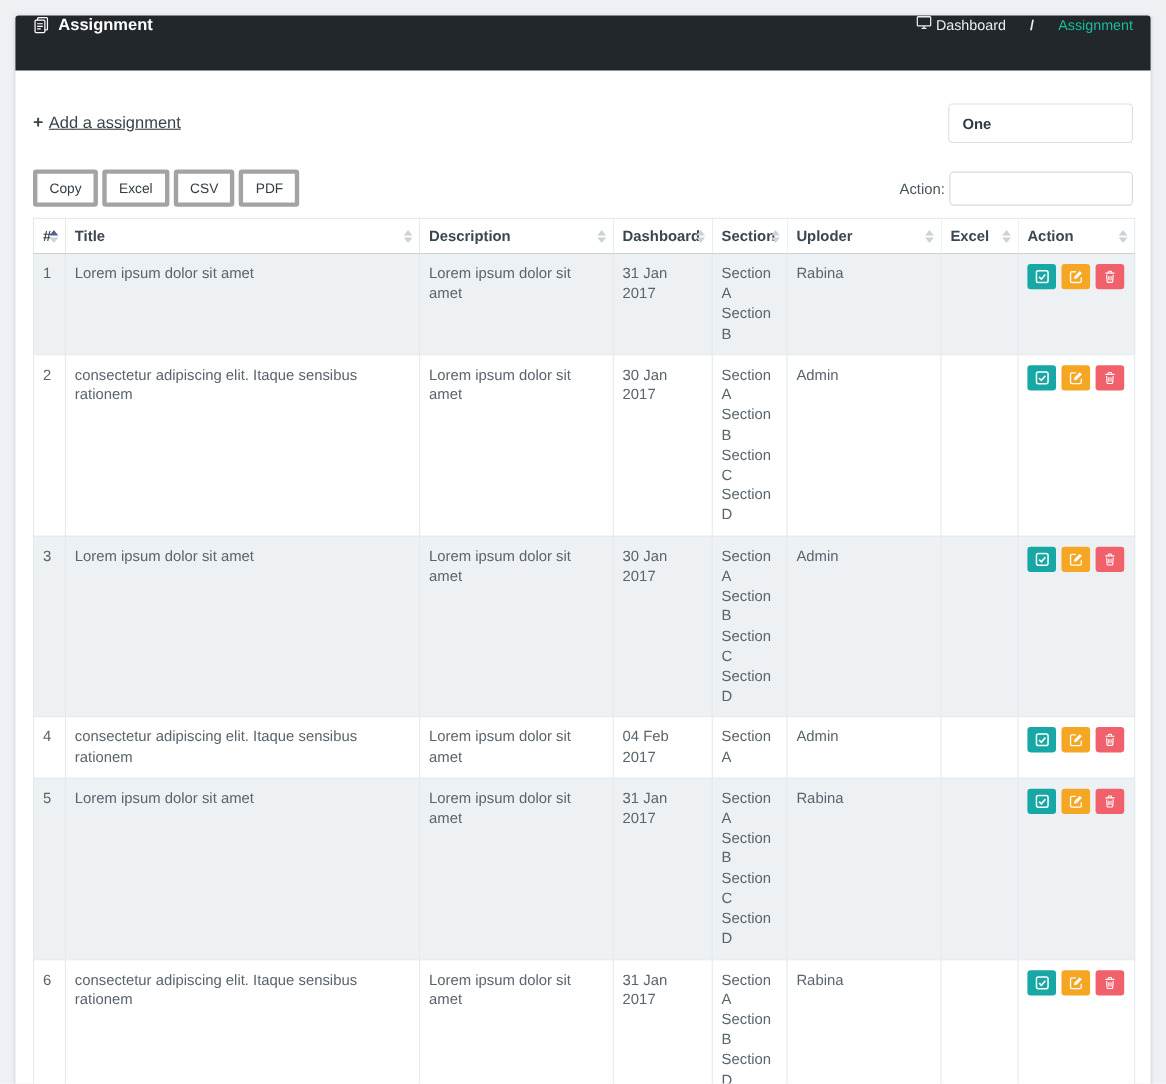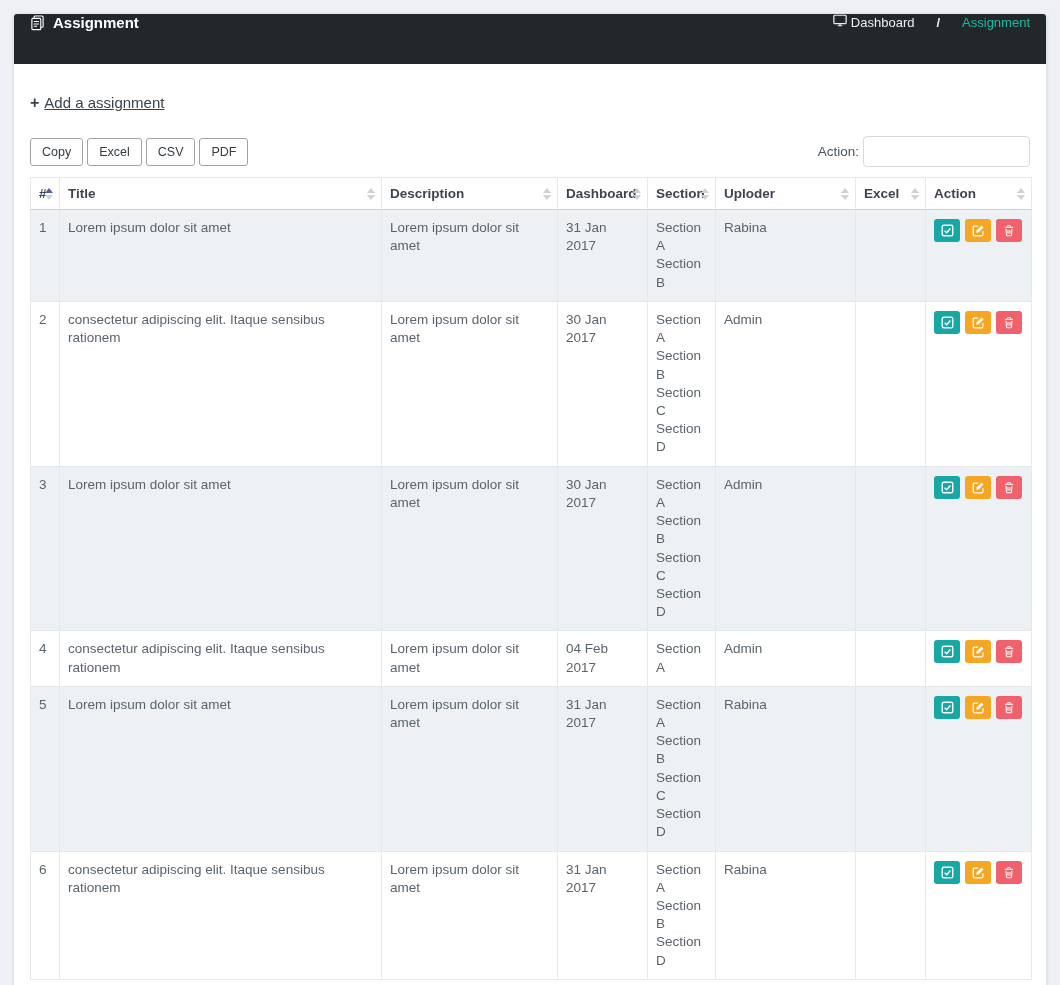--- a/index.html
+++ b/index.html
@@ -35,21 +35,21 @@
   .add-link .plus { font-weight: 700; font-size: 16px; margin-right: 5px; }
   .add-link .add-text { text-decoration: underline; }
   .filter-box {
     width: 168px; height: 36px; border: 1px solid #d9dfe4; border-radius: 4px;
     display: flex; align-items: center; padding: 0 12px;
     font-size: 13.5px; font-weight: 700; color: #2f3942; background: #fff; cursor: pointer;
   }
   .toolbar-table { display: flex; justify-content: space-between; align-items: center; margin-bottom: 10px; }
   .export-group { display: flex; gap: 4px; }
   .export-btn {
-    background: #fff; border: 1px solid #a3a3a3; border-radius: 3px;
+    background: #fff; border: 4px solid #a3a3a3; border-radius: 3px;
     padding: 6px 11px; font-size: 12.5px; color: #333c44; cursor: pointer;
     font-family: inherit;
   }
   .search-wrap { display: flex; align-items: center; gap: 4px; }
   .search-label { font-size: 13.5px; color: #4a545e; }
   .search-input {
     width: 167px; height: 31px; border: 1px solid #d4dae0; border-radius: 4px;
     padding: 0 8px; font-size: 13px; color: #333; outline: none; font-family: inherit;
   }
   
@@ -117,20 +117,23 @@
       <a class="crumb-current">Assignment</a>
     </div>
   </div>
 
   <div class="card-body">
 
     <div class="toolbar-top">
       <a class="add-link">
         <span class="plus">+</span><span class="add-text">Add a assignment</span>
       </a>
+      <div class="filter-box">
+        <span>One</span>
+      </div>
     </div>
 
     <div class="toolbar-table">
       <div class="export-group" id="export-buttons">
           <button class="export-btn">Copy</button>
           <button class="export-btn">Excel</button>
           <button class="export-btn">CSV</button>
           <button class="export-btn">PDF</button>
         </div>
       <div class="search-wrap">

